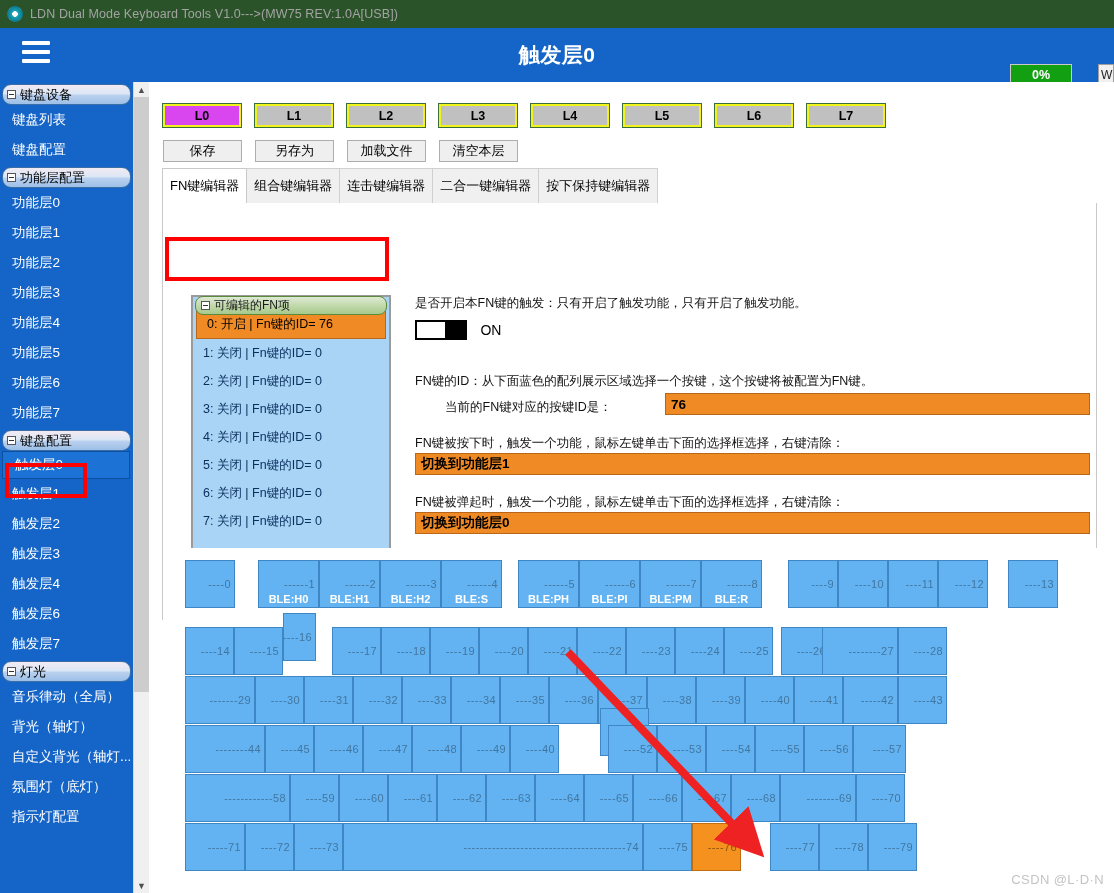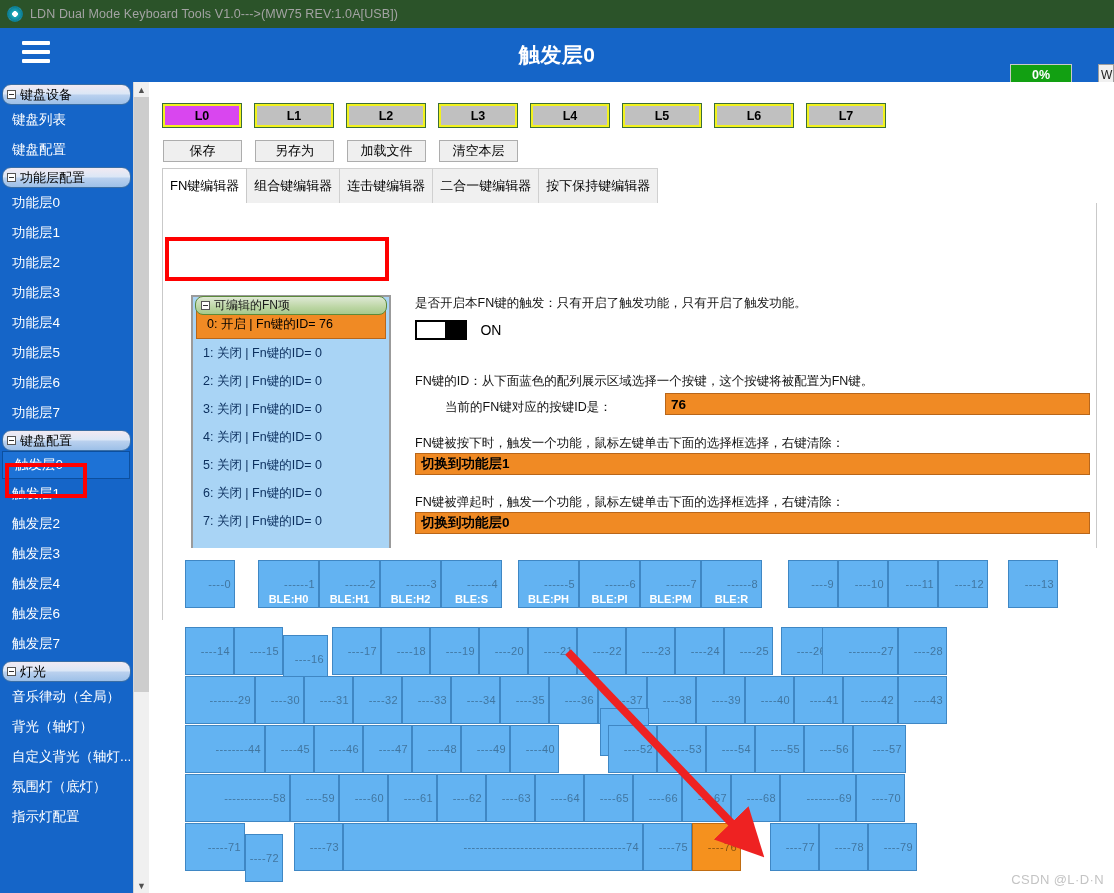--- a/index.html
+++ b/index.html
@@ -583,21 +583,21 @@
       </div>
       <div class="key" style="left: 845px; top: 12px; width: 50px; height: 48px;">
         <span class="num">----13</span>
       </div>
       <div class="key" style="left: 22px; top: 79px; width: 49px; height: 48px; padding-left: 21px;">
         <span class="num">----14</span>
       </div>
       <div class="key" style="left: 71px; top: 79px; width: 49px; height: 48px;">
         <span class="num">----15</span>
       </div>
-      <div class="key" style="left: 120px; top: 87px; width: 45px; height: 48px;">
+      <div class="key" style="left: 120px; top: 65px; width: 33px; height: 48px;">
         <span class="num">----16</span>
       </div>
       <div class="key" style="left: 169px; top: 79px; width: 49px; height: 48px;">
         <span class="num">----17</span>
       </div>
       <div class="key" style="left: 218px; top: 79px; width: 49px; height: 48px;">
         <span class="num">----18</span>
       </div>
       <div class="key" style="left: 267px; top: 79px; width: 49px; height: 48px;">
         <span class="num">----19</span>
@@ -751,21 +751,21 @@
       </div>
       <div class="key" style="left: 617px; top: 226px; width: 76px; height: 48px;">
         <span class="num">--------69</span>
       </div>
       <div class="key" style="left: 693px; top: 226px; width: 49px; height: 48px;">
         <span class="num">----70</span>
       </div>
       <div class="key" style="left: 22px; top: 275px; width: 60px; height: 48px;">
         <span class="num">-----71</span>
       </div>
-      <div class="key" style="left: 82px; top: 286px; width: 38px; height: 48px;">
+      <div class="key" style="left: 82px; top: 275px; width: 49px; height: 48px;">
         <span class="num">----72</span>
       </div>
       <div class="key" style="left: 131px; top: 275px; width: 49px; height: 48px;">
         <span class="num">----73</span>
       </div>
       <div class="key" style="left: 180px; top: 275px; width: 300px; height: 48px;">
         <span class="num">----------------------------------------74</span>
       </div>
       <div class="key" style="left: 480px; top: 275px; width: 49px; height: 48px;">
         <span class="num">----75</span>

